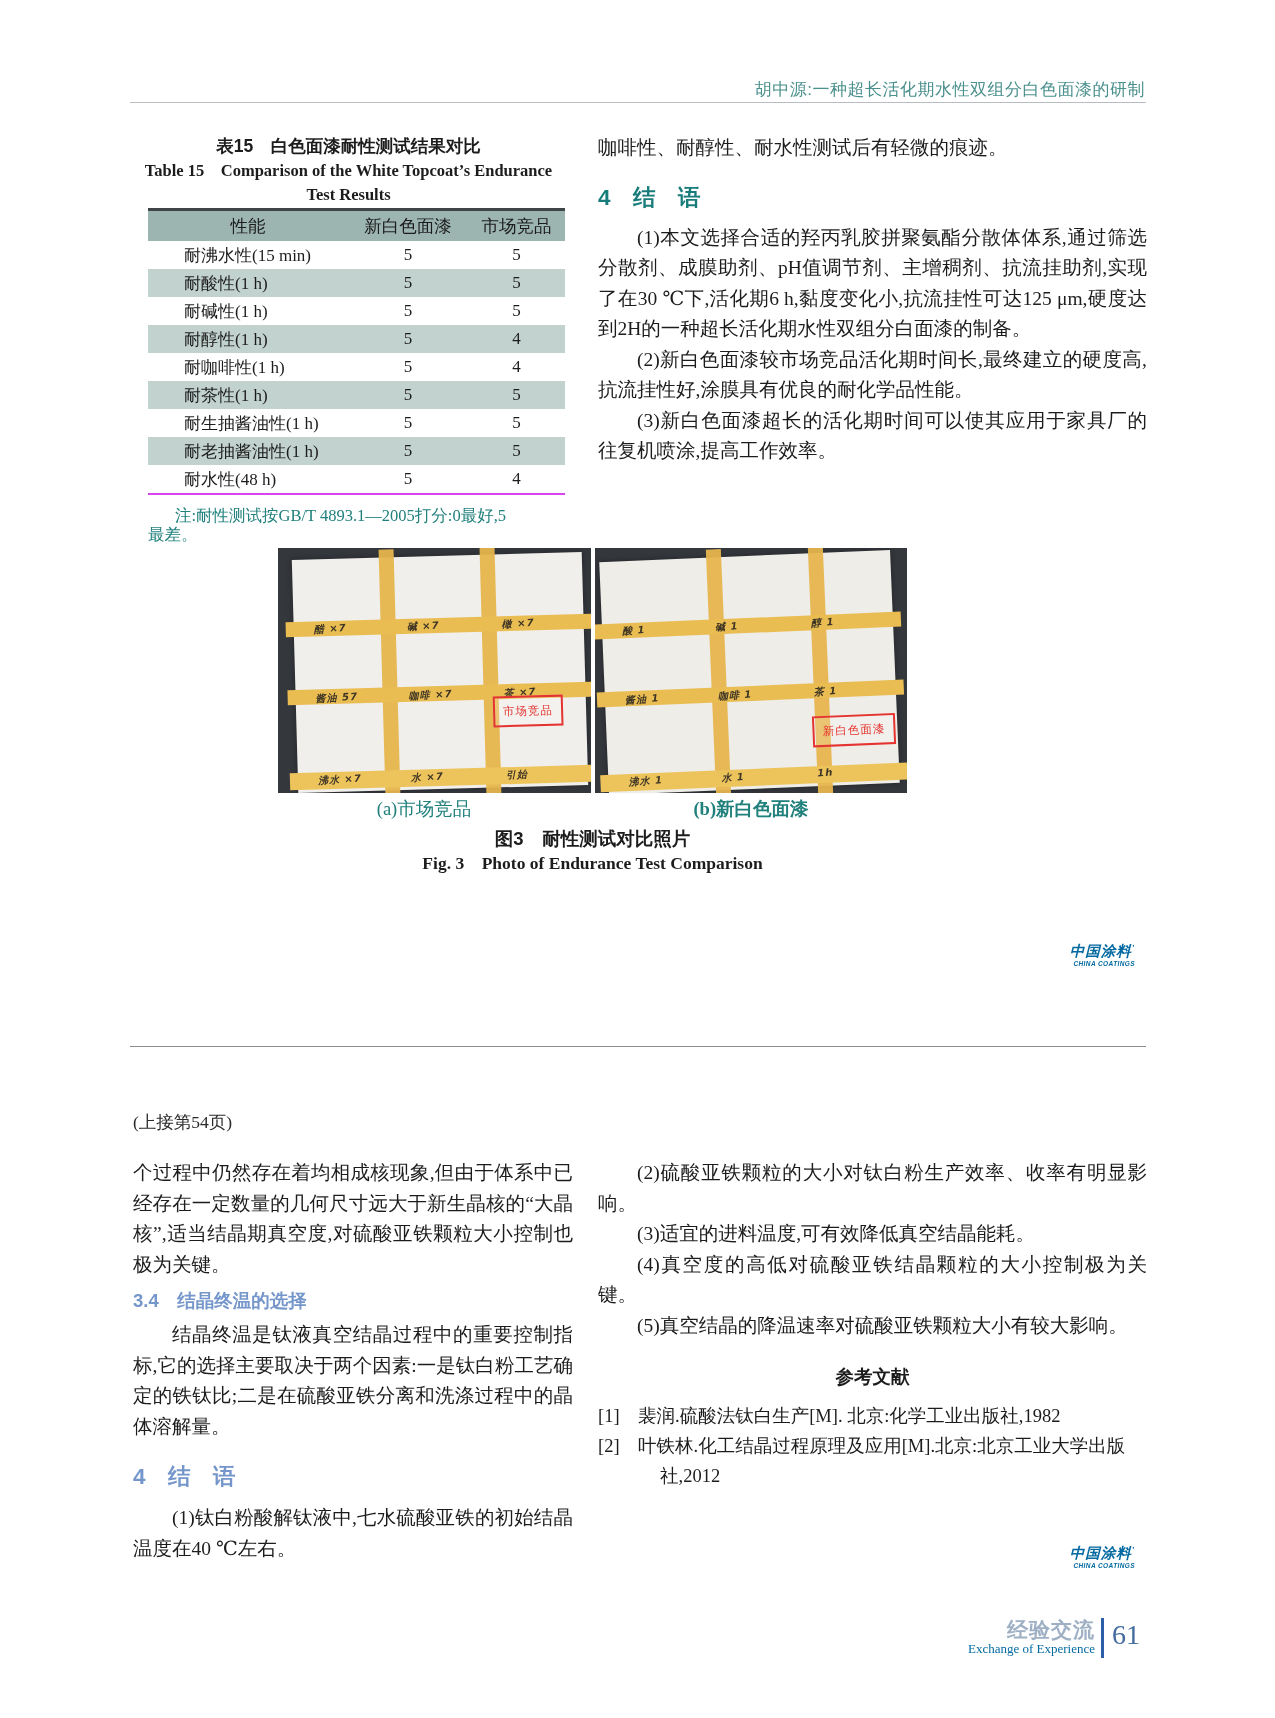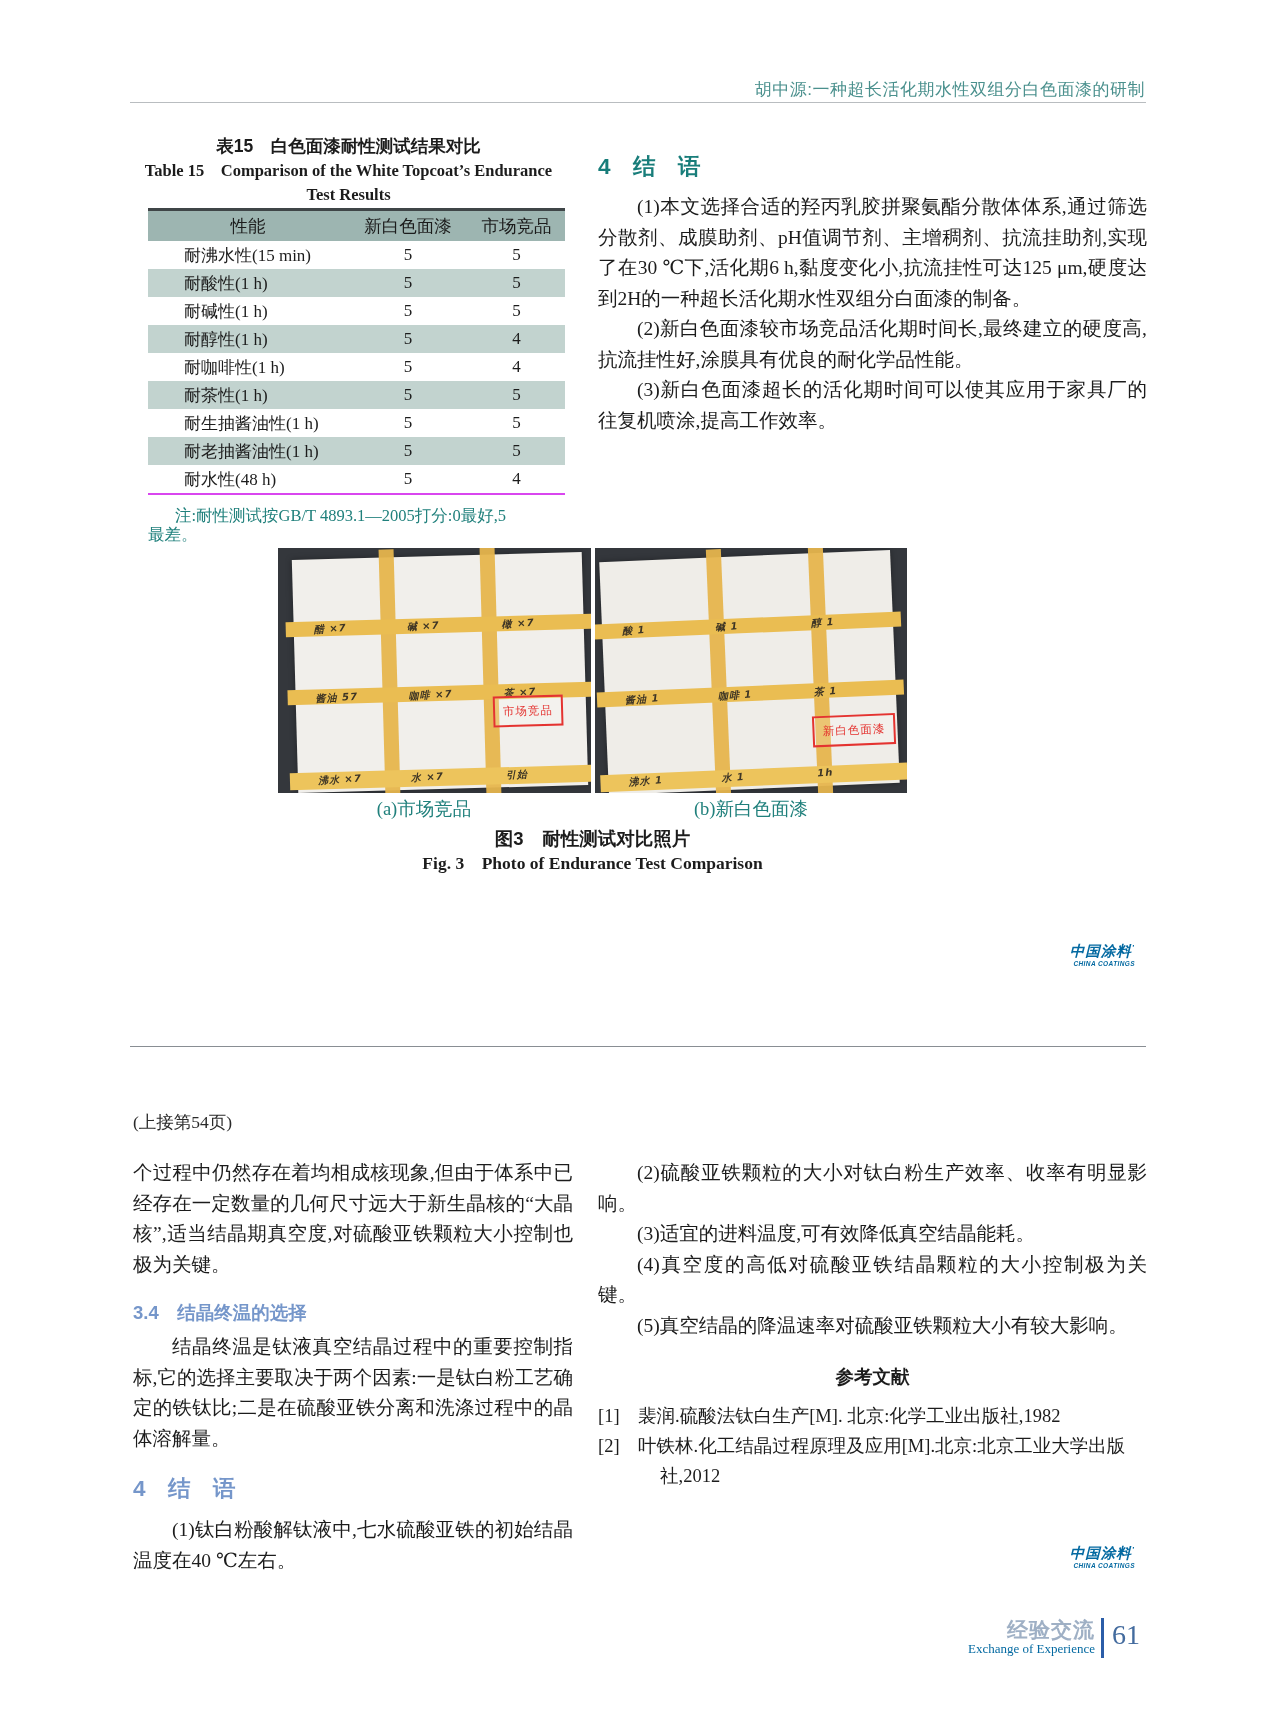--- a/index.html
+++ b/index.html
@@ -55,40 +55,40 @@
     font-family:"DejaVu Sans",sans-serif;white-space:nowrap;transform:rotate(-1.5deg);opacity:.88;letter-spacing:1px;}
   .hw-r1{top:27.2%;} .hw-r2{top:56.7%;} .hw-r3{top:92%;}
   .hw-c1{left:7%;} .hw-c2{left:39%;} .hw-c3{left:72%;}
   .tag{position:absolute;border:2px solid #e43330;color:#e43330;font-size:11.5px;padding:6px 8px;
     font-family:"Liberation Sans","DejaVu Sans",sans-serif;letter-spacing:1px;background:rgba(255,255,255,.18);white-space:nowrap;}
   .tag-a{left:68%;top:61%;}
   .tag-b{left:71%;top:70%;}
 
   
   .cap-a{position:absolute;top:796px;left:268px;width:312px;text-align:center;color:#20807c;font-size:18.5px;}
-  .cap-b{position:absolute;top:796px;left:595px;width:312px;text-align:center;color:#20807c;font-size:18.5px;}
+  .cap-b{position:absolute;top:796px;left:595px;width:312px;text-align:center;color:#20807c;font-size:18.5px;font-weight:bold;}
   .fig-zh{position:absolute;top:826px;left:278px;width:629px;text-align:center;font-weight:bold;font-size:18.5px;
     font-family:"Liberation Sans","DejaVu Sans",sans-serif;}
   .fig-en{position:absolute;top:851px;left:278px;width:629px;text-align:center;font-weight:bold;font-size:17.5px;}
 
   
   .logo{position:absolute;width:80px;text-align:right;color:#0369a1;font-style:italic;}
   .logo1{top:940px;left:1055px;} .logo2{top:1542px;left:1055px;}
   .logo-zh{font-family:"Liberation Sans","DejaVu Sans",sans-serif;font-weight:bold;font-size:14.5px;letter-spacing:1px;line-height:15px;}
   .logo-mark{font-size:8px;vertical-align:super;}
   .logo-en{font-family:"Liberation Sans","DejaVu Sans",sans-serif;font-weight:bold;font-size:6.5px;letter-spacing:.4px;line-height:9px;}
 
   
   .divider{position:absolute;top:1046px;left:130px;width:1016px;height:1px;background:#898e93;}
   .continued{position:absolute;top:1110px;left:133px;font-size:17.5px;color:#2a2a2a;}
 
   
   .bl{position:absolute;top:1158px;left:133px;width:440px;font-size:19.5px;line-height:30.5px;text-align:justify;}
   .br{position:absolute;top:1158px;left:598px;width:549px;font-size:19.5px;line-height:30.5px;text-align:justify;}
-  .h-blue-sub{margin:21px 0 7px 0;color:#7596ca;font-family:"Liberation Sans","DejaVu Sans",sans-serif;
+  .h-blue-sub{margin:9px 0 7px 0;color:#7596ca;font-family:"Liberation Sans","DejaVu Sans",sans-serif;
     font-weight:bold;font-size:18.5px;line-height:24px;}
   .h-blue{margin:22px 0 13px 0;color:#7596ca;font-family:"Liberation Sans","DejaVu Sans",sans-serif;
     font-weight:bold;font-size:22.5px;line-height:26px;}
   .ref-heading{margin:21px 0 8px 0;text-align:center;font-family:"Liberation Sans","DejaVu Sans",sans-serif;
     font-weight:bold;font-size:18.5px;}
   .ref{margin:0;font-size:18.5px;line-height:30px;padding-left:62px;text-indent:-62px;text-align:left;}
 
   
   .f-zh{position:absolute;top:1616px;left:960px;width:135px;text-align:right;color:#9fb0c5;
     font-family:"Liberation Sans","DejaVu Sans",sans-serif;font-weight:bold;font-size:21px;letter-spacing:1px;}
@@ -160,20 +160,21 @@
         <div class="tc2">5</div>
         <div class="tc3">4</div>
       </div>
     </div>
   </div>
 
   <div class="tbl-note1">注:耐性测试按GB/T 4893.1—2005打分:0最好,5</div>
   <div class="tbl-note2">最差。</div>
 
   <div class="rcol-top">
+    <p class="lead-line">咖啡性、耐醇性、耐水性测试后有轻微的痕迹。</p>
     <div class="h-teal">4　结　语</div>
     <p class="para">(1)本文选择合适的羟丙乳胶拼聚氨酯分散体体系,通过筛选分散剂、成膜助剂、pH值调节剂、主增稠剂、抗流挂助剂,实现了在30 ℃下,活化期6 h,黏度变化小,抗流挂性可达125 μm,硬度达到2H的一种超长活化期水性双组分白面漆的制备。</p>
     <p class="para">(2)新白色面漆较市场竞品活化期时间长,最终建立的硬度高,抗流挂性好,涂膜具有优良的耐化学品性能。</p>
     <p class="para">(3)新白色面漆超长的活化期时间可以使其应用于家具厂的往复机喷涂,提高工作效率。</p>
   </div>
 
   <div class="figure-photos">
     <div class="photo photo-a">
       <div class="panel">
         <div class="tape-v tv1"></div>

